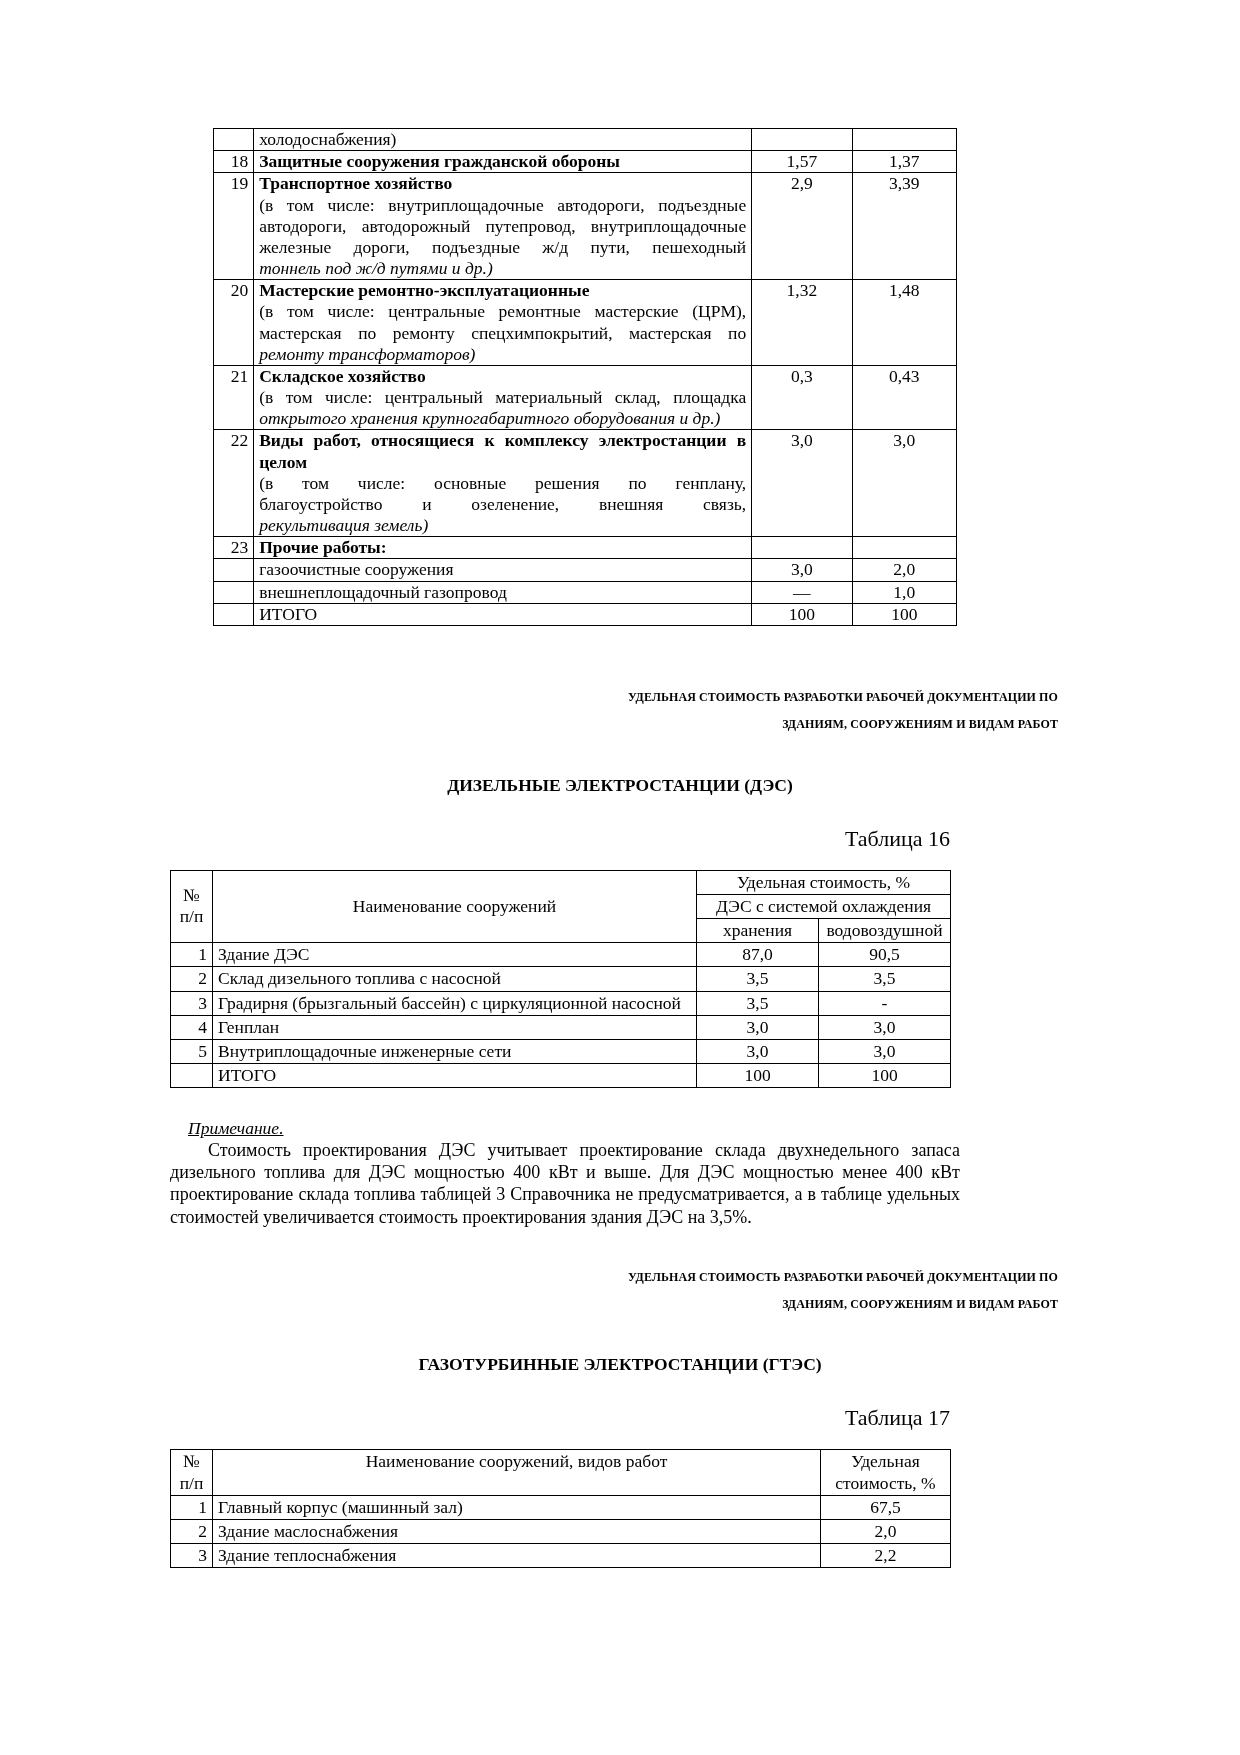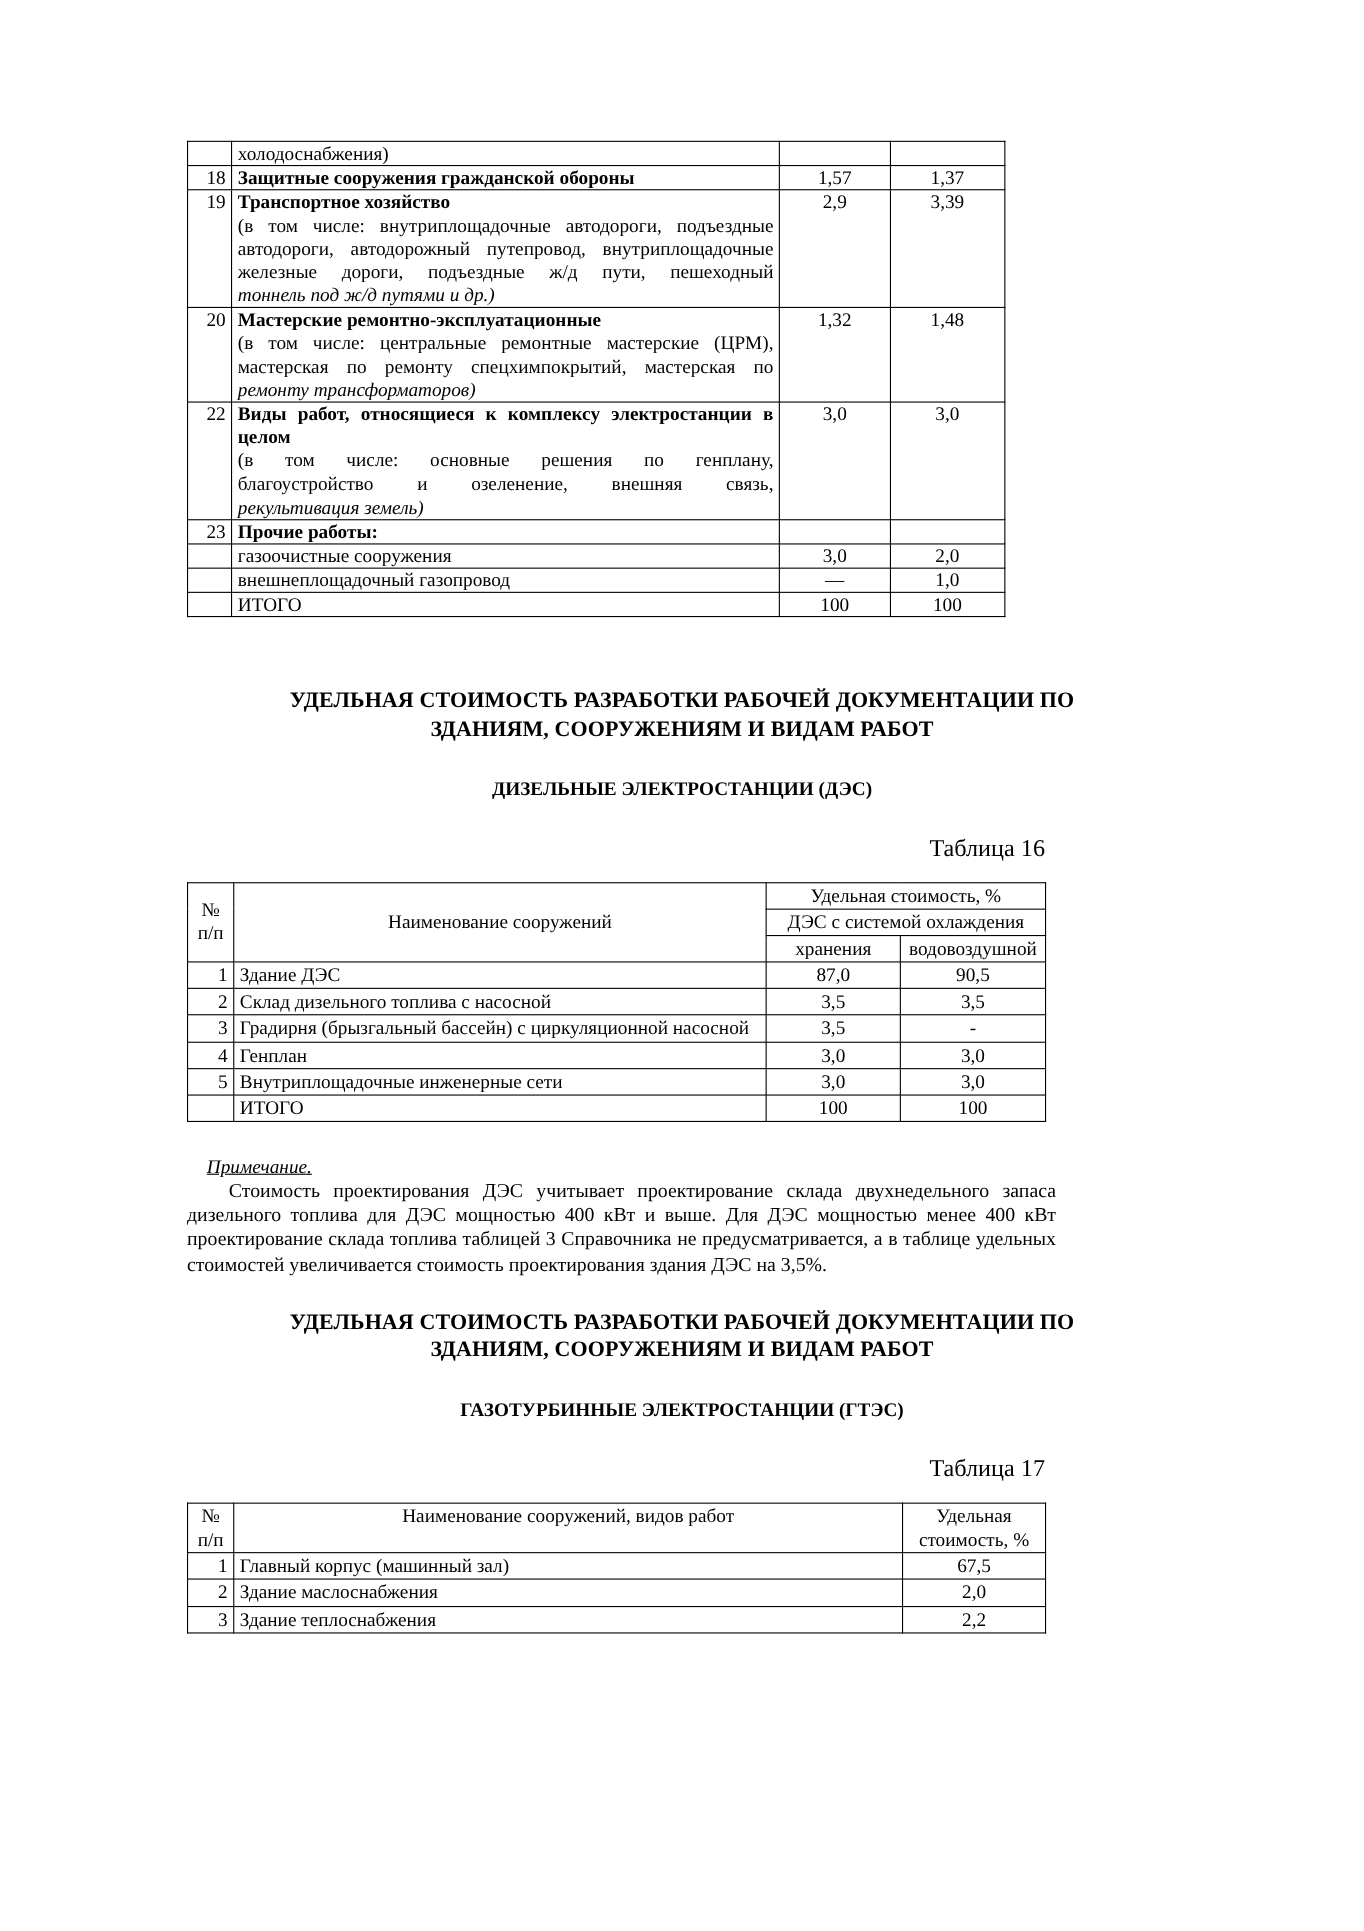--- a/index.html
+++ b/index.html
@@ -51,46 +51,47 @@
   .idx-cell {
     text-align: right;
     vertical-align: top;
   }
   .bold { font-weight: bold; }
   .just { text-align: justify; text-align-last: justify; }
 
   
   #table-cont {
     width: 744px;
+    margin-left: 43px;
   }
   #table-cont td {
     padding-top: 0;
     padding-bottom: 0;
   }
   #table-cont .c-idx  { width: 40px; }
   #table-cont .c-name { width: 496px; }
   #table-cont .c-v1   { width: 100px; }
   #table-cont .c-v2   { width: 104px; }
 
   .cont-row td { border-top: none; border-bottom: none; }
   .cont-row.first td { border-top: 1.3px solid #000; }
   .total-row td { border-top: 1.3px solid #000; border-bottom: 1.3px solid #000; }
 
   .sub-line { display: block; }
   .paren { display: block; text-align: justify; text-align-last: justify; }
   .paren.lastline { text-align-last: left; font-style: italic; }
 
   
   .section-title {
-    text-align: center;
+    text-align: right;
     font-weight: bold;
-    font-size: 20px;
+    font-size: 12px;
     line-height: 1.28;
     letter-spacing: 0.1px;
-    margin: 0;
+    margin: 12px;
   }
   .sub-title {
     text-align: center;
     font-weight: bold;
     font-size: 17.5px;
     margin: 0;
   }
   .table-label {
     text-align: right;
     font-size: 22px;
@@ -184,20 +185,30 @@
           <td>
             <span class="sub-line bold">Мастерские ремонтно-эксплуатационные</span>
             <span class="paren">(в том числе: центральные ремонтные мастерские (ЦРМ),</span>
             <span class="paren">мастерская по ремонту спецхимпокрытий, мастерская по</span>
             <span class="paren lastline">ремонту трансформаторов)</span>
           </td>
           <td class="num-cell">1,32</td>
           <td class="num-cell">1,48</td>
         </tr>
 
+        <tr class="cont-row">
+          <td class="idx-cell">21</td>
+          <td>
+            <span class="sub-line bold">Складское хозяйство</span>
+            <span class="paren">(в том числе: центральный материальный склад, площадка</span>
+            <span class="paren lastline">открытого хранения крупногабаритного оборудования и др.)</span>
+          </td>
+          <td class="num-cell">0,3</td>
+          <td class="num-cell">0,43</td>
+        </tr>
 
         <tr class="cont-row">
           <td class="idx-cell">22</td>
           <td>
             <span class="sub-line bold just">Виды работ, относящиеся к комплексу электростанции в целом</span>
             <span class="paren">(в том числе: основные решения по генплану,</span>
             <span class="paren">благоустройство и озеленение, внешняя связь,</span>
             <span class="paren lastline">рекультивация земель)</span>
           </td>
           <td class="num-cell">3,0</td>

